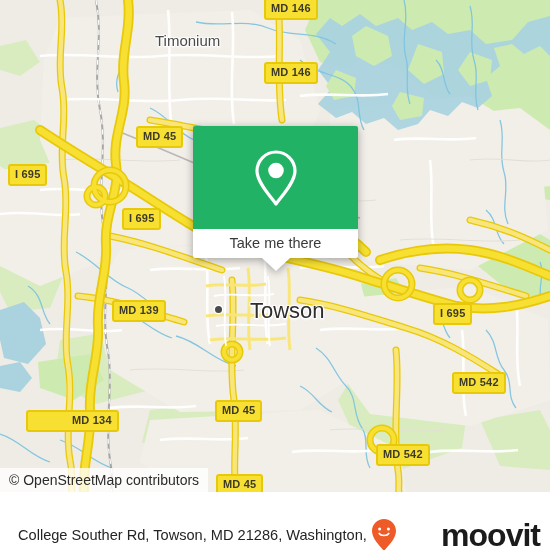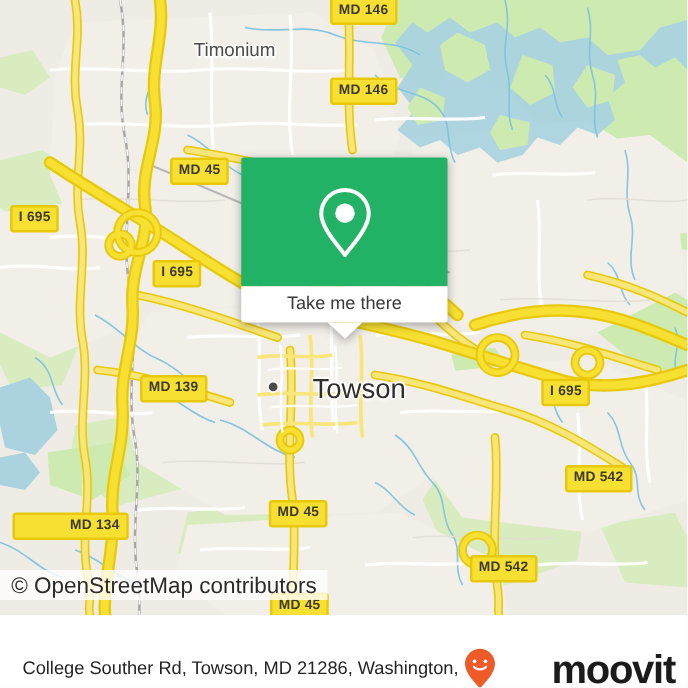--- a/index.html
+++ b/index.html
@@ -83,27 +83,27 @@
     height: 7px;
     border-radius: 50%;
     background: #4a4a4a;
     box-shadow: 0 0 0 1.5px rgba(255,255,255,0.9);
   }
 
   
   .attribution {
     position: absolute;
     left: 0;
-    bottom: 12px;
+    bottom: 0;
     height: 24px;
     line-height: 24px;
     padding: 0 9px;
     background: rgba(255,255,255,0.78);
     color: #2b2b2b;
-    font-size: 18px;
+    font-size: 14px;
     font-family: "Liberation Sans", sans-serif;
     white-space: nowrap;
   }
 
   
   .popup {
     position: absolute;
     left: 193px;
     top: 126px;
     width: 165px;
@@ -407,21 +407,21 @@
     <div class="city-dot" style="left:215px; top:306px;"></div>
     <div class="place-label place-towson" style="left:228px; top:298px;">Towson</div>
 
     <div class="shield" style="left:264px; top:-2px;">MD 146</div>
     <div class="shield" style="left:264px; top:62px;">MD 146</div>
     <div class="shield" style="left:136px; top:126px;">MD 45</div>
     <div class="shield" style="left:8px; top:164px;">I 695</div>
     <div class="shield" style="left:122px; top:208px;">I 695</div>
     <div class="shield" style="left:72px; top:300px;margin-left:40px;">MD 139</div>
     <div class="shield" style="left:433px; top:303px;">I 695</div>
-    <div class="shield" style="left:10px; top:410px;padding-left:44px;">MD 134</div>
+    <div class="shield" style="left:26px; top:410px;padding-left:44px;">MD 134</div>
     <div class="shield" style="left:215px; top:400px;">MD 45</div>
     <div class="shield" style="left:452px; top:372px;">MD 542</div>
     <div class="shield" style="left:376px; top:444px;">MD 542</div>
     <div class="shield" style="left:216px; top:474px;">MD 45</div>
 
     <div class="popup">
       <div class="popup-head">
         <svg width="46" height="58" viewBox="0 0 46 58" aria-hidden="true">
           <path d="M23,3 C12.5,3 4,11.5 4,22 C4,33.5 18,48 23,55
                    C28,48 42,33.5 42,22 C42,11.5 33.5,3 23,3 Z" fill="none" stroke="#ffffff" stroke-width="3.2" stroke-linejoin="round"></path>

